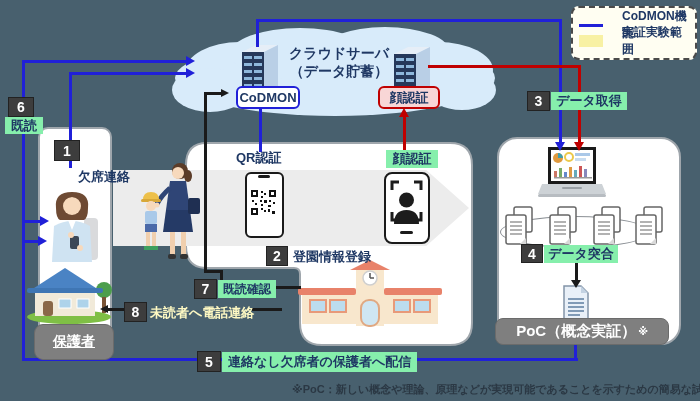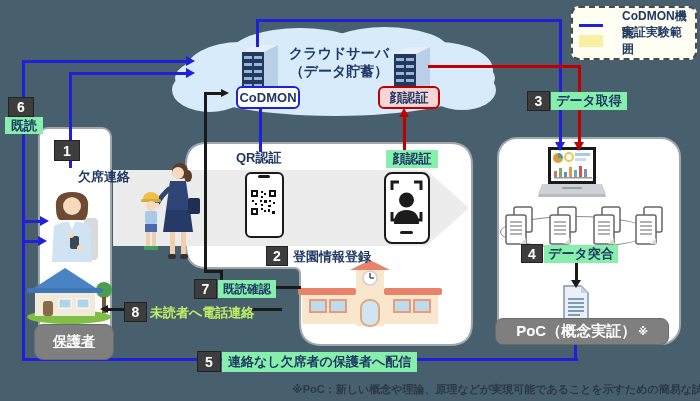--- a/index.html
+++ b/index.html
@@ -268,21 +268,21 @@
       <circle cx="20.5" cy="24" r="7.5" fill="#1c1c1c"></circle>
       <path d="M8,48 Q8,34 20.5,34 Q33,34 33,48 Z" fill="#1c1c1c"></path>
       <rect x="14" y="55" width="13" height="3" rx="1.5" fill="#1c1c1c"></rect>
     </svg>
   </div>
 
   <div class="badge-num" style="left:194px;top:279px;width:23px;height:20px;">7</div>
   <div class="ylabel" style="left:218px;top:280px;width:58px;height:18px;font-size:12px;">既読確認</div>
 
   <div class="badge-num" style="left:124px;top:302px;width:23px;height:20px;">8</div>
-  <div class="txt bold" style="left:150px;top:304px;font-size:13px;color:#bef264;">未読者へ電話連絡</div>
+  <div class="txt bold" style="left:150px;top:304px;font-size:13px;color:#fef9c3;">未読者へ電話連絡</div>
 
   <div class="icon" style="left:298px;top:258px;width:144px;height:72px;z-index:3;">
     <svg width="144" height="72" viewBox="0 0 144 72">
       <rect x="58" y="10" width="28" height="58" fill="#f8e7cd"></rect>
       <polygon points="52,12 72,2 92,12" fill="#e8826a"></polygon>
       <circle cx="72" cy="20" r="7" fill="#ffffff" stroke="#cfcfcf" stroke-width="1.5"></circle>
       <path d="M72,20 L72,15 M72,20 L76,20" stroke="#555555" stroke-width="1.5"></path>
       <rect x="4" y="34" width="136" height="32" fill="#f8e7cd"></rect>
       <rect x="0" y="30" width="58" height="7" rx="2" fill="#e8826a"></rect>
       <rect x="86" y="30" width="58" height="7" rx="2" fill="#e8826a"></rect>

